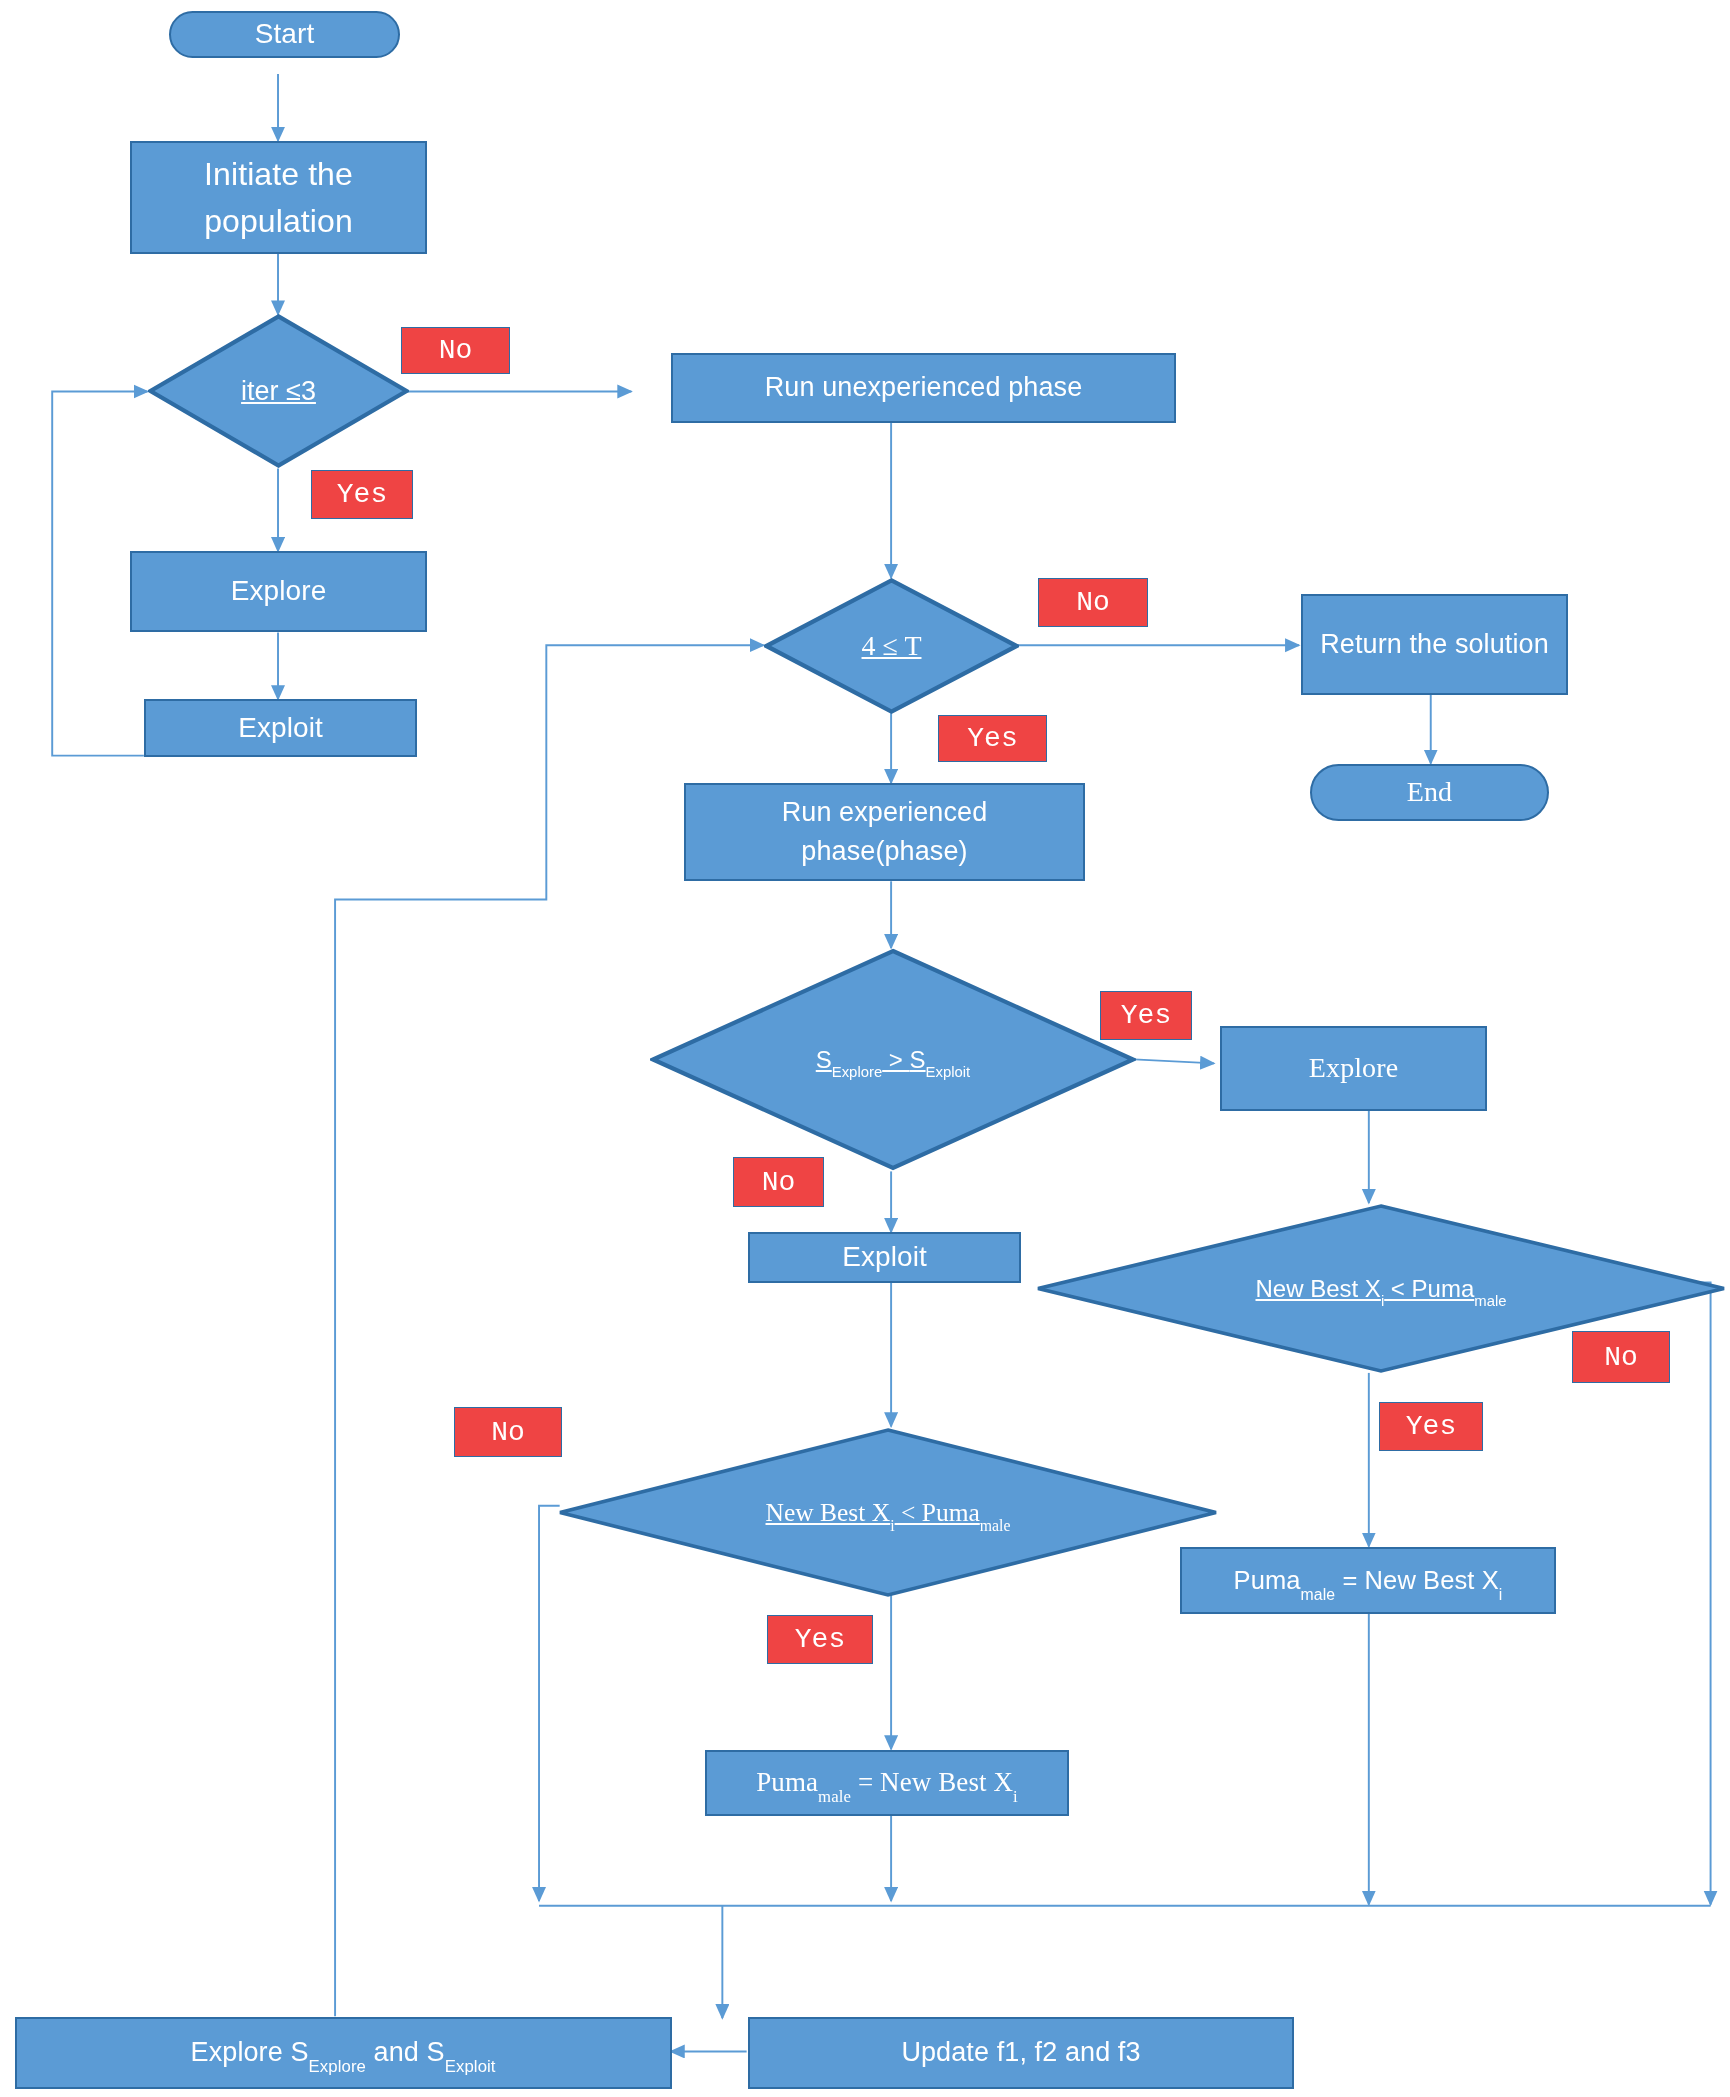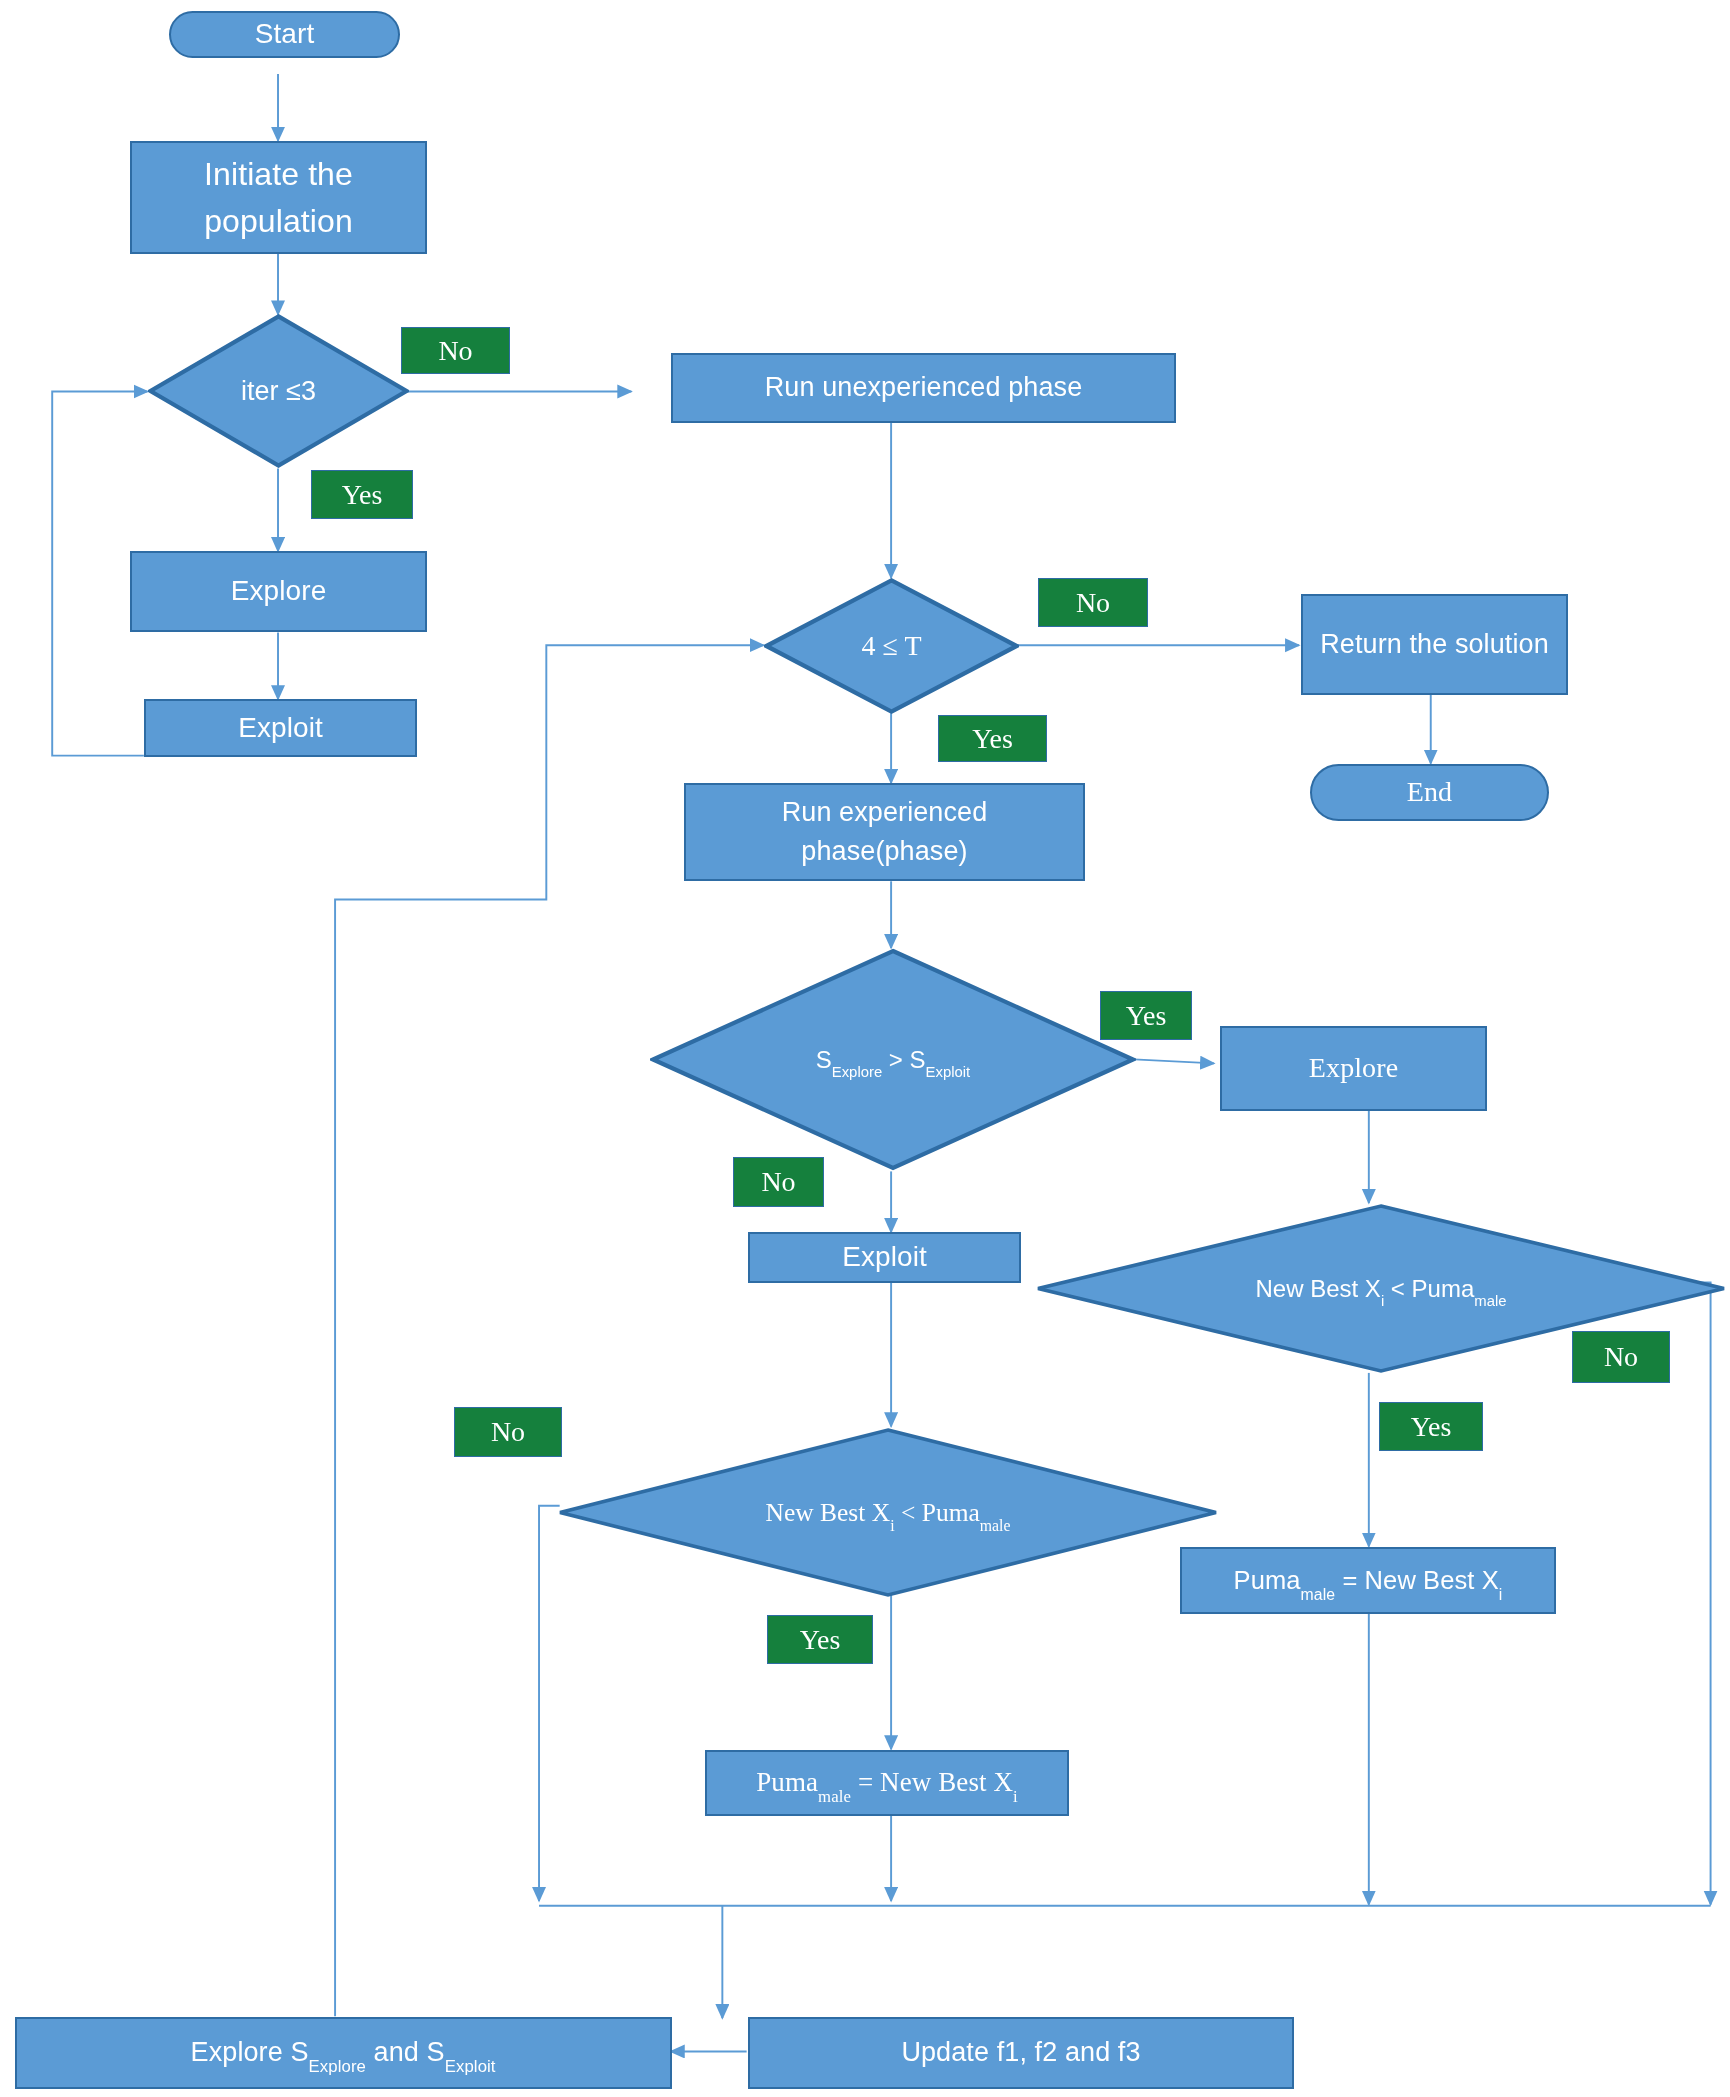--- a/index.html
+++ b/index.html
@@ -30,34 +30,34 @@
   }
   .node.term{border-radius:6070px;}
   .node.proc{}
   .label-box{
     position:absolute;
     box-sizing:border-box;
     display:flex;
     align-items:center;
     justify-content:center;
     color:#ffffff;
-    background:#15803d;
+    background:#ef4444;
     border:1.8px solid #2E6CA4;
-    font-family:Liberation Serif, serif;
+    font-family:Liberation Mono, monospace;
     z-index:4;
   }
   
   .dia{position:absolute;z-index:3;}
   .dia .shape{
     position:absolute;left:0;top:0;width:100%;height:100%;
   }
   .dia .cap{
     position:absolute;left:0;top:0;width:100%;height:100%;
     display:flex;align-items:center;justify-content:center;
-    color:#ffffff;text-align:center;pointer-events:none;
+    color:#ffffff;text-align:center;pointer-events:none;text-decoration:underline;
   }
   sub{font-size:.62em;line-height:0;position:relative;bottom:-.28em;}
   .serif{font-family:"Liberation Serif", serif;justify-content:center;}
   .sans{font-family:"Liberation Sans", sans-serif;}
 </style>
 </head>
 <body>
 
 <div id="canvas">
 

